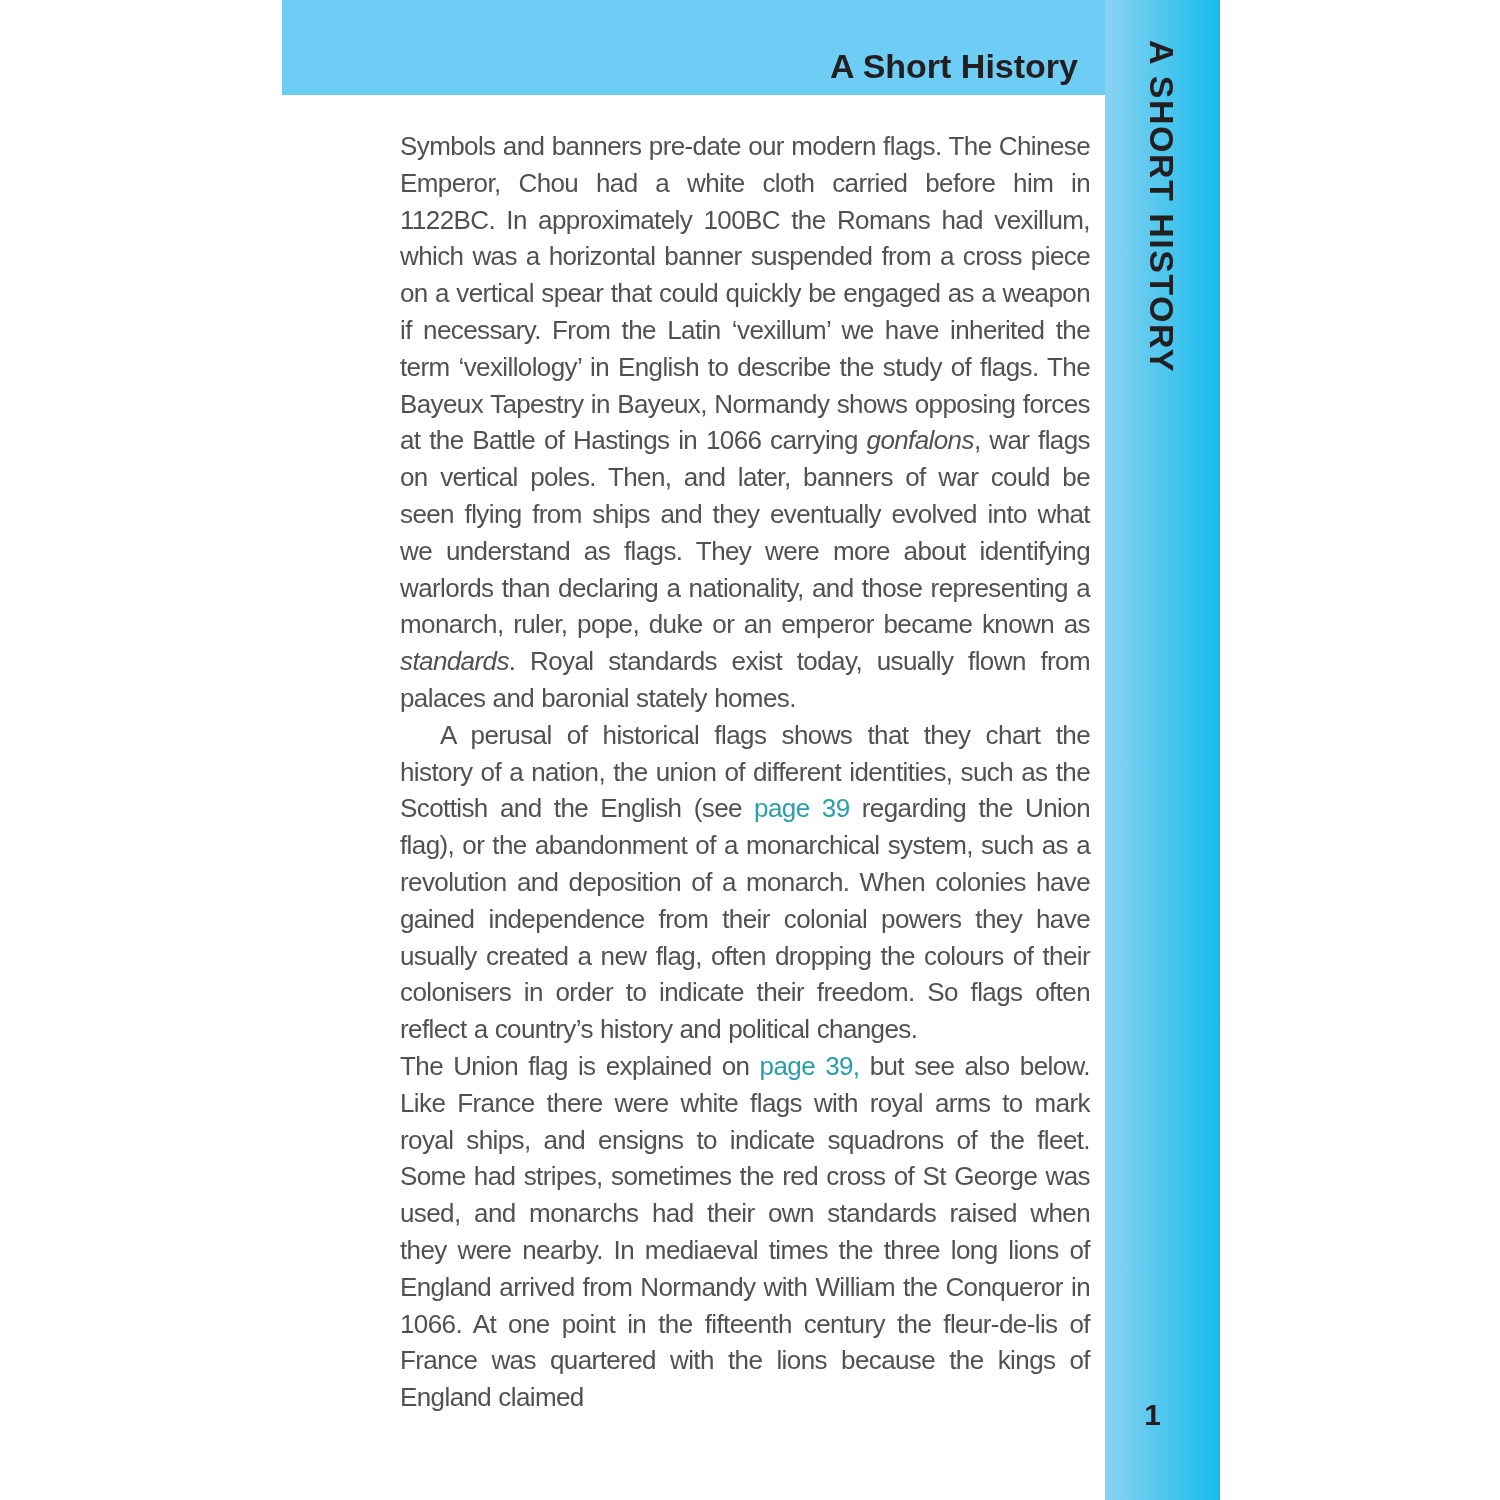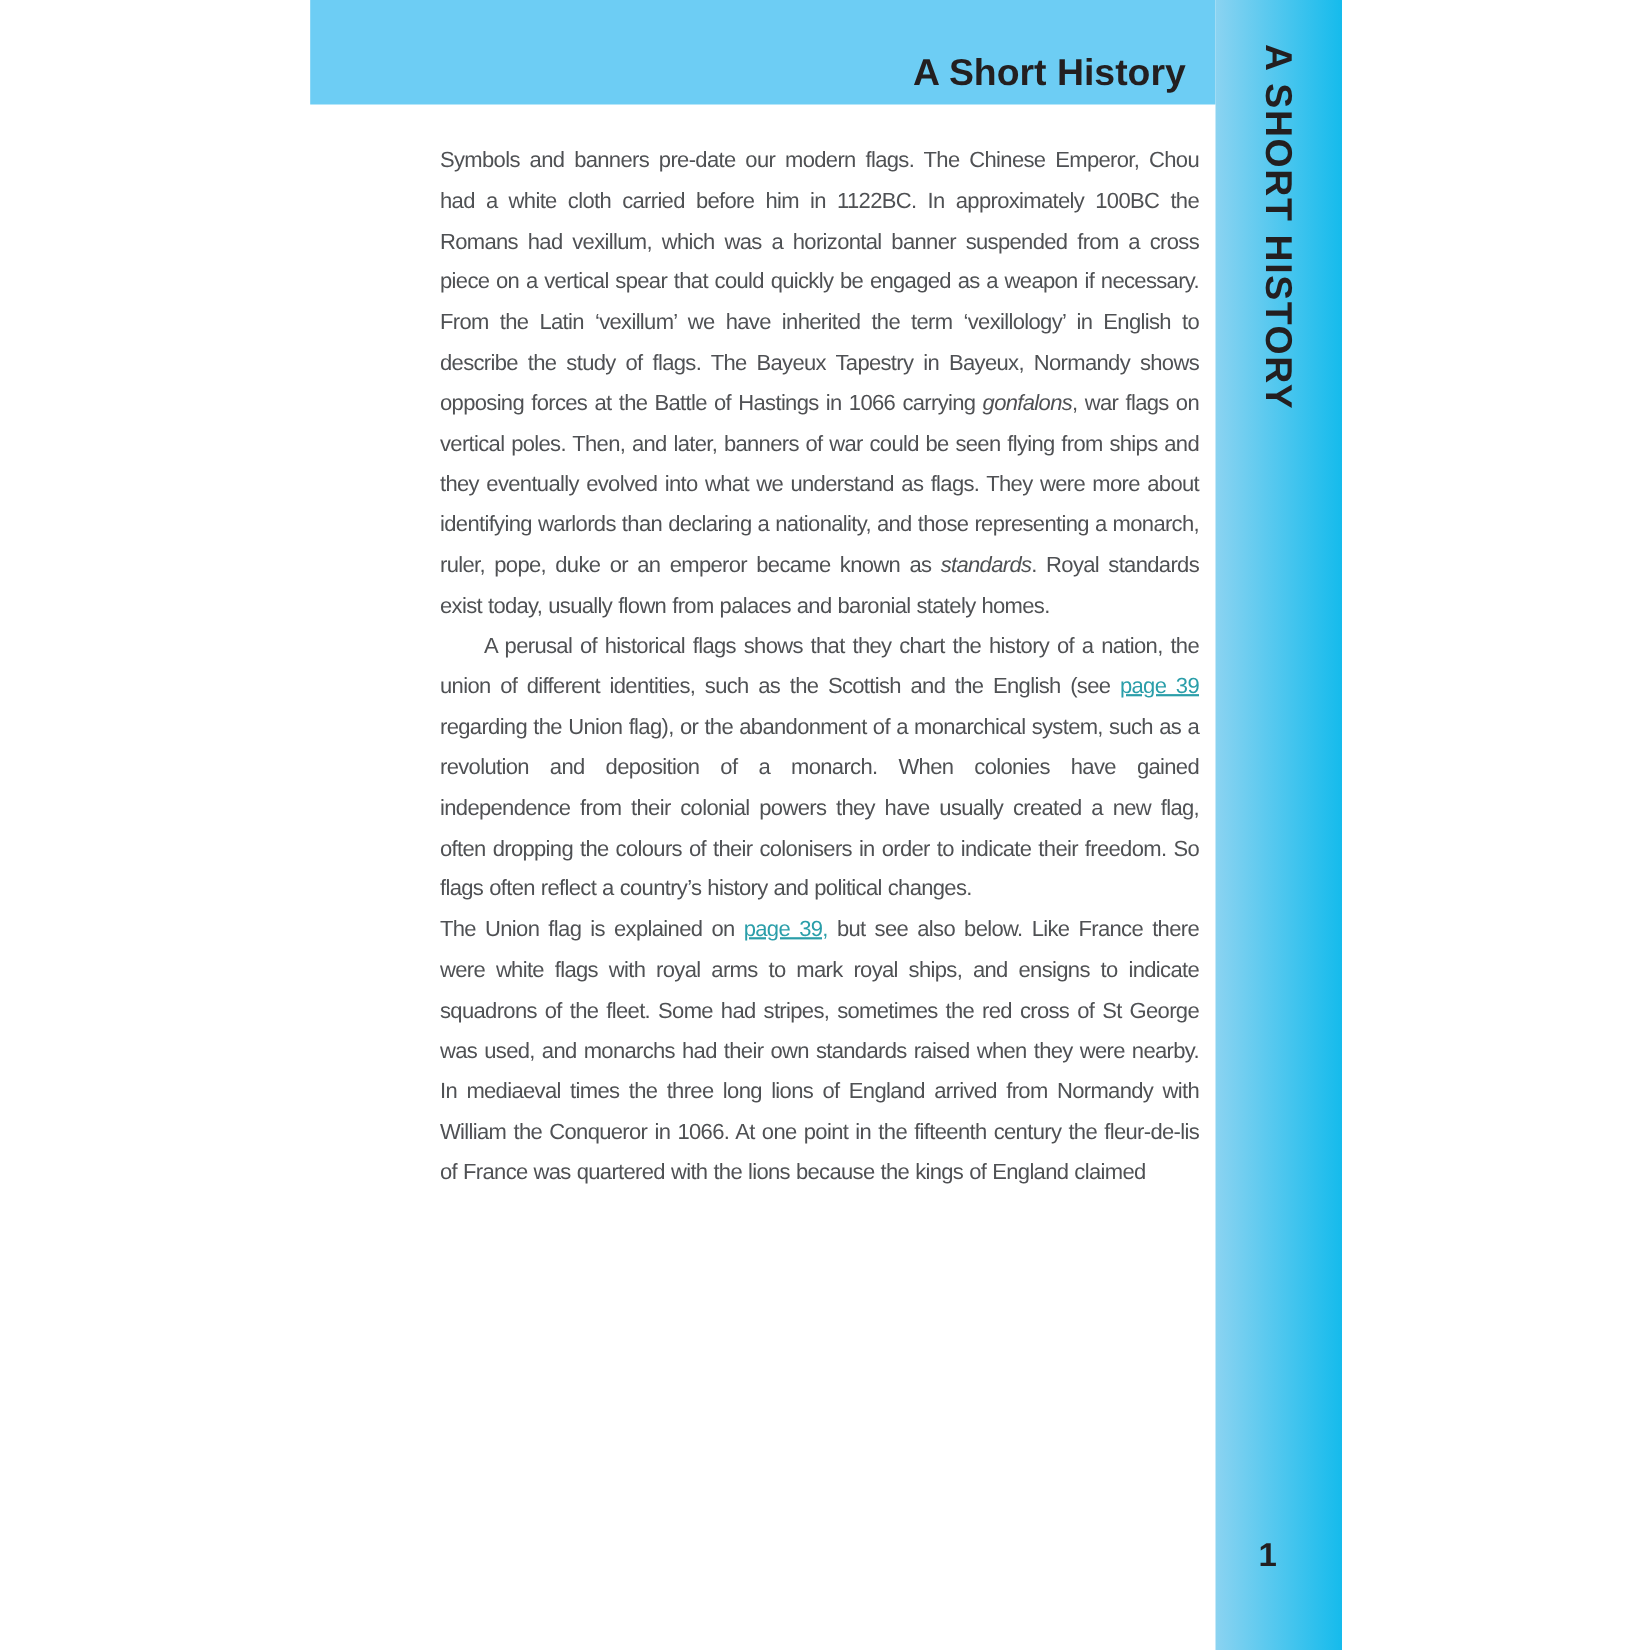--- a/index.html
+++ b/index.html
@@ -74,30 +74,30 @@
     color: var(--heading);
   }
   .article {
     position: absolute;
     left: 400px;
     top: 128px;
     width: 690px;
   }
   .article p.para {
     margin: 0;
-    font-size: 20px;
+    font-size: 26px;
     line-height: 36.8px;
     letter-spacing: -0.6px;
     word-spacing: 0.5px;
     text-align: justify;
     color: var(--body-text);
   }
   .article p.para.indent { text-indent: 40px; }
   .article .it { font-style: italic; }
-  .article .xref { color: var(--link); cursor: pointer; text-decoration: underline; }
+  .article .xref { color: var(--link); cursor: pointer; }
   .section-heading {
     margin: 26px 0 8px 0;
     font-size: 31px;
     line-height: 34px;
     font-weight: bold;
     color: var(--heading);
   }
   .watermark {
     position: absolute;
     left: 1048px;

